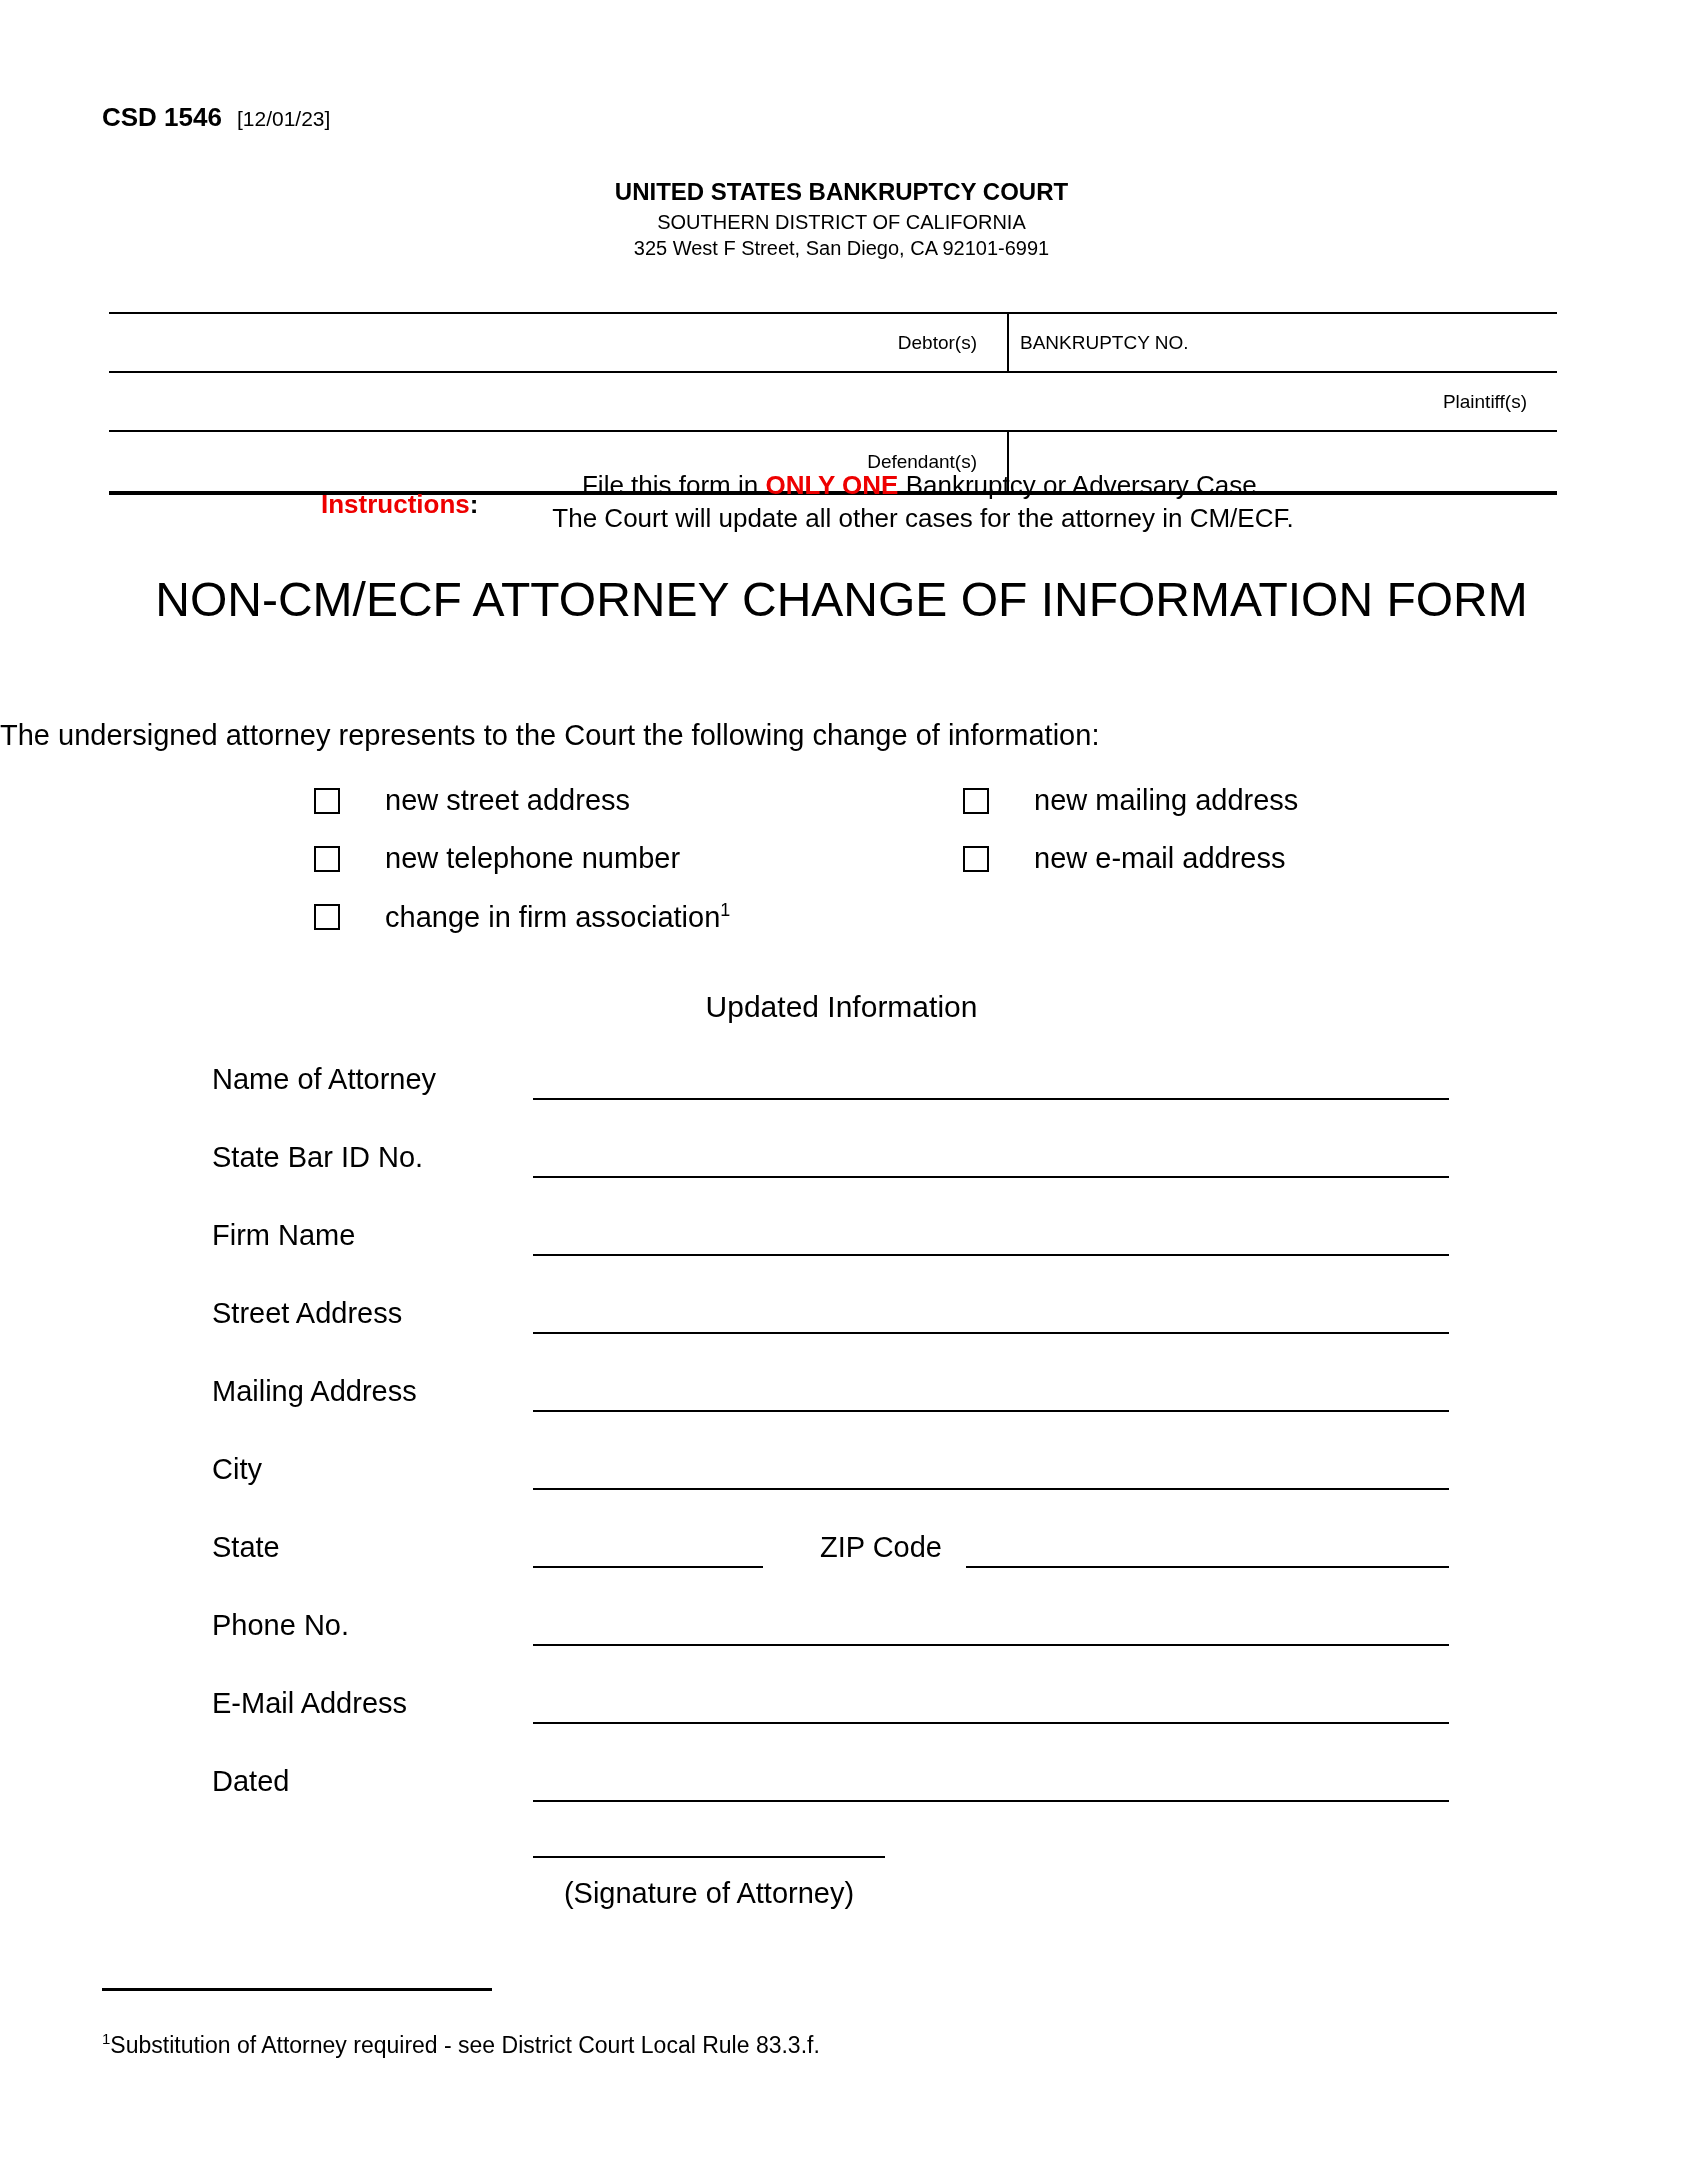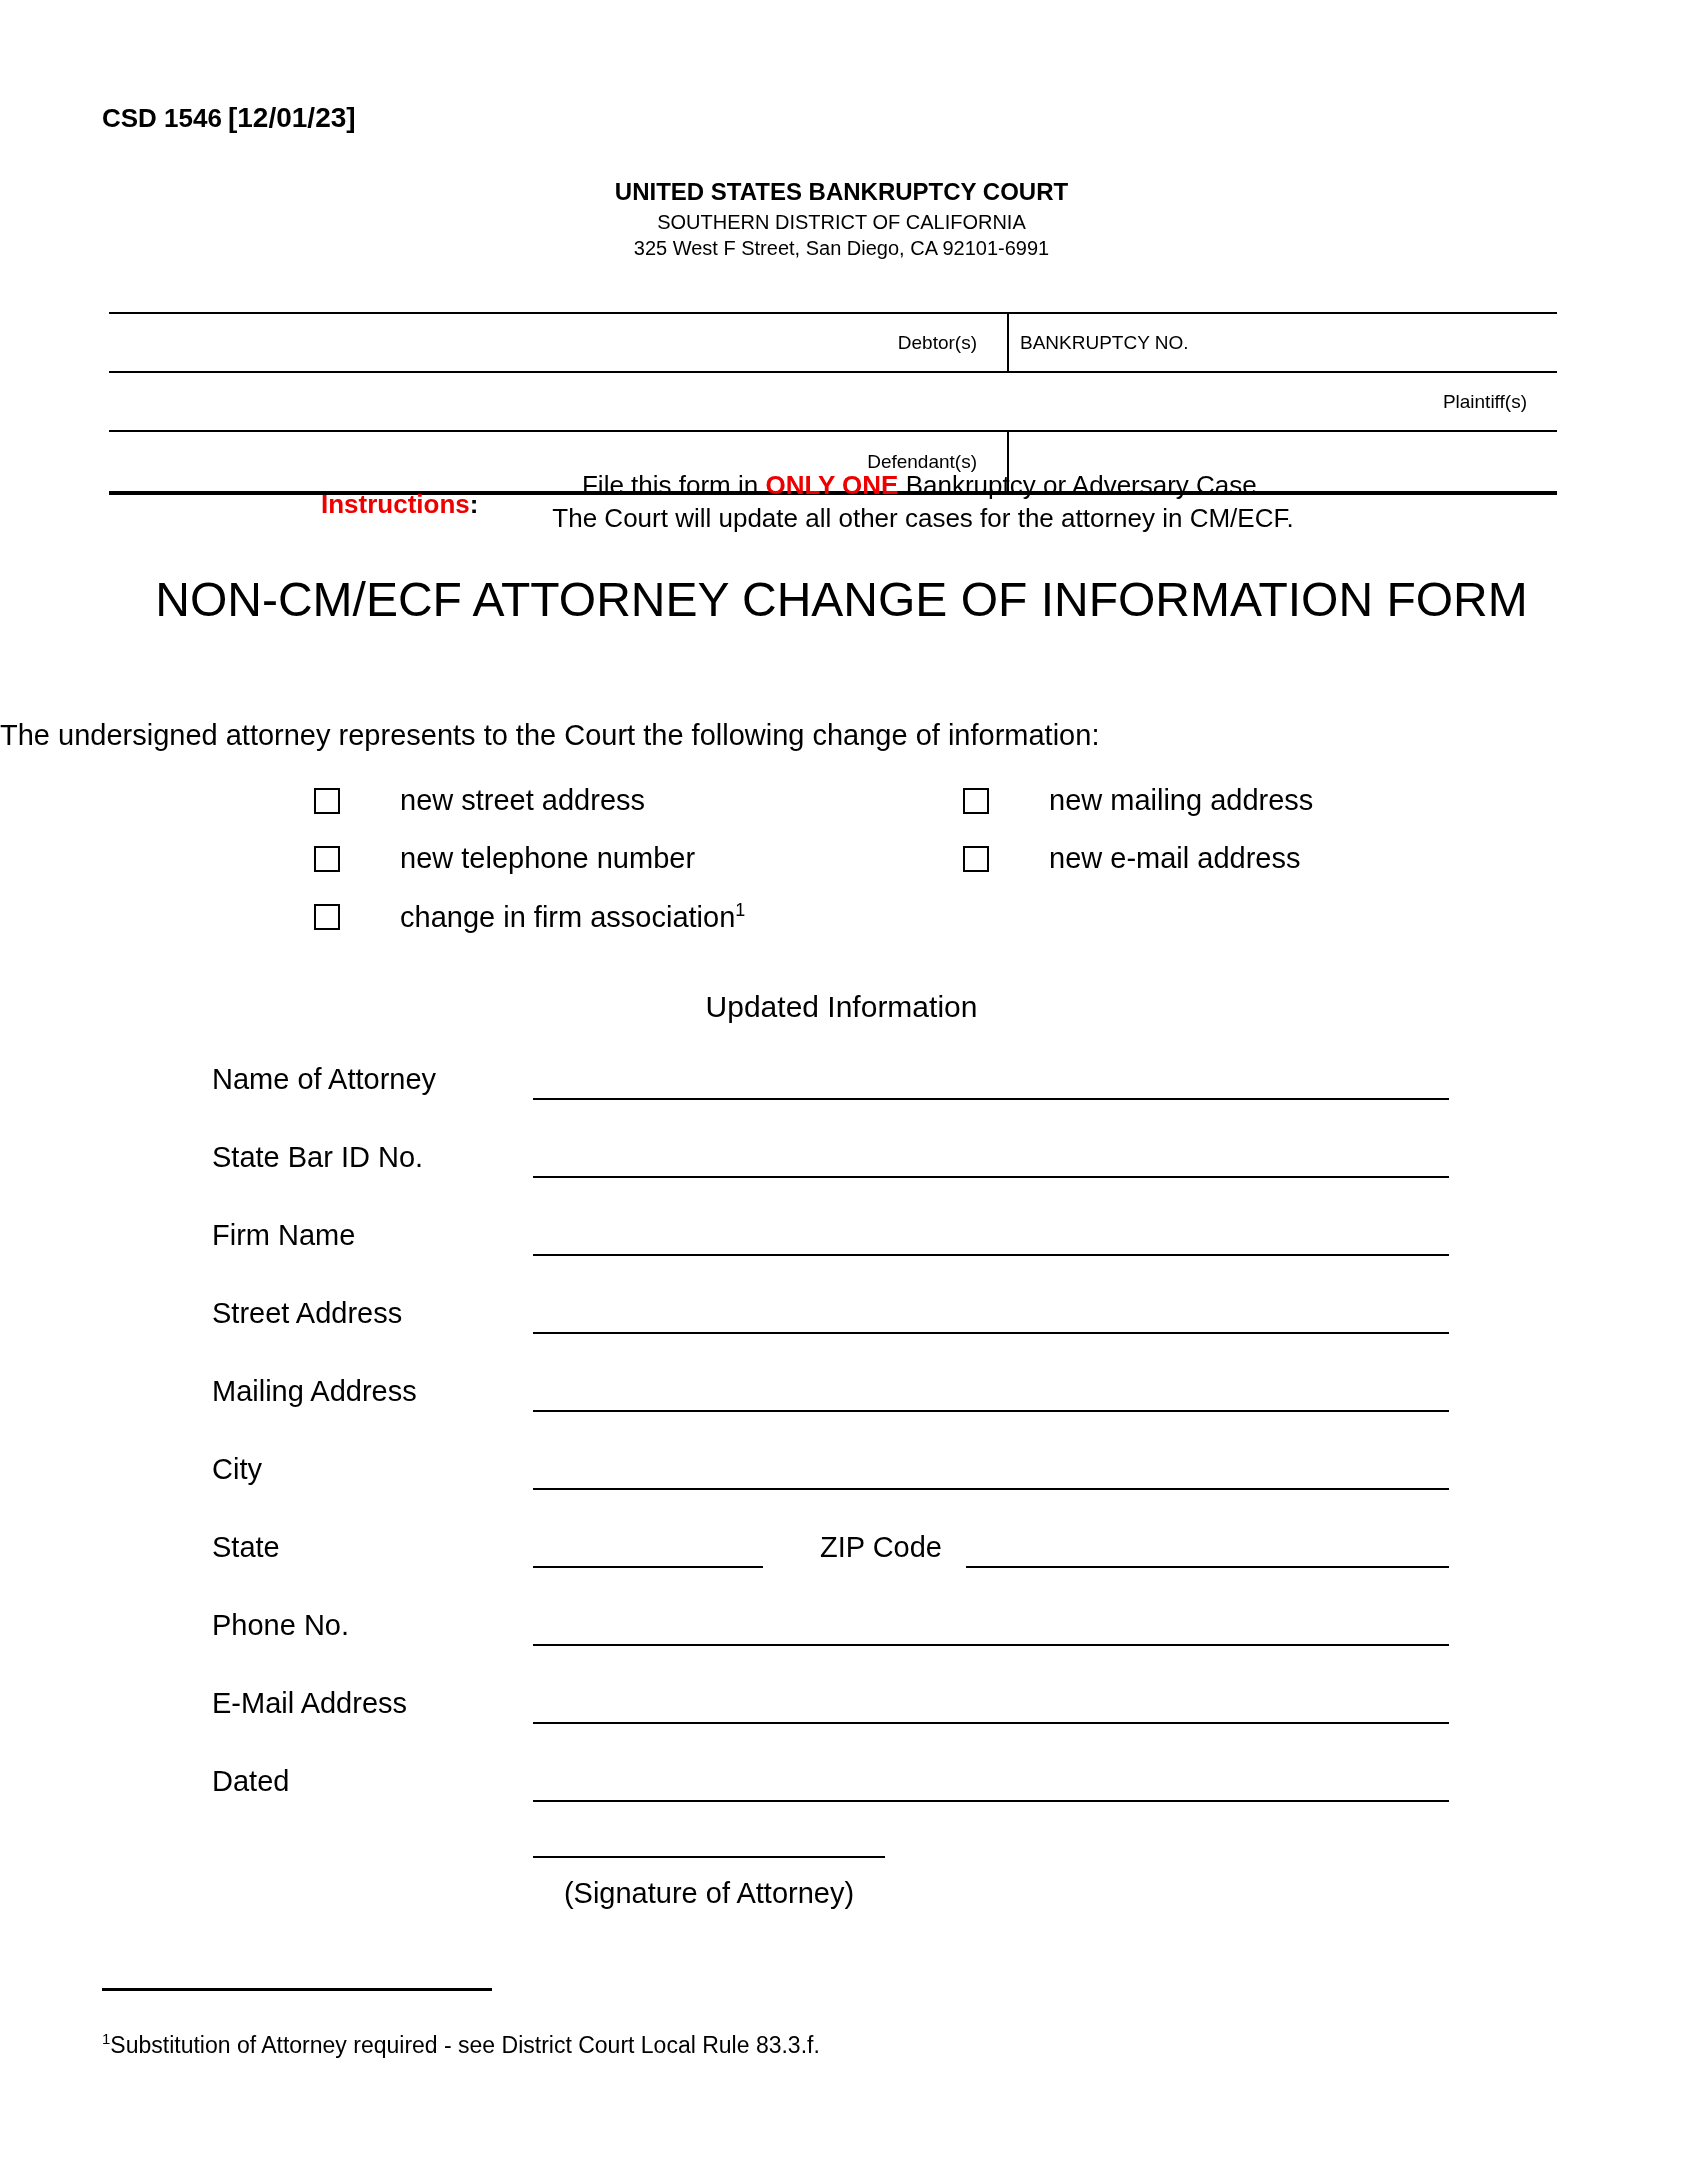--- a/index.html
+++ b/index.html
@@ -5,21 +5,21 @@
   * { margin: 0; padding: 0; box-sizing: border-box; }
   html, body { background: #ffffff; }
   body { width: 1683px; font-family: "Liberation Sans", sans-serif; color: #000; }
   .page { position: relative; width: 1683px; height: 2178px; background: #fff; overflow: hidden; }
 
   .red { color: var(--accent-red, #f00); }
   b, .bold { font-weight: bold; }
 
   
   .form-id { position: absolute; left: 102px; top: 102px; font-size: 26px; font-weight: bold; }
-  .form-id .rev { font-size: 28px; font-weight: bold; margin-left: 6px; }
+  .form-id .rev { font-size: 21px; font-weight: normal; margin-left: 15px; }
 
   
   .court-header { position: absolute; left: 0; right: 0; top: 178px; text-align: center; }
   .ch-name { font-size: 24px; font-weight: bold; margin-bottom: 5px; }
   .ch-district { font-size: 20px; margin-bottom: 3px; }
   .ch-address { font-size: 20px; }
 
   
   .case-table { position: absolute; left: 109px; top: 280px; width: 1448px; border-top: 2px solid #000; border-bottom: 4px solid #000; margin-top: 32px; }
   .ct-row { display: flex; height: 59px; }
@@ -33,21 +33,21 @@
 
   
   .main-title { position: absolute; left: 0; right: 0; top: 572px; text-align: center; font-size: 48px; font-weight: 400; letter-spacing: 0; }
   .sub-title { position: absolute; left: 0; right: 0; top: 644px; text-align: center; font-size: 30px; }
   .intro-line { position: absolute; left: 0; right: 0; top: 719px; text-align: left; font-size: 29px; }
 
   
   .cb-col { position: absolute; top: 787px; }
   .cb-col-1 { left: 314px; }
   .cb-col-2 { left: 963px; }
-  .cb-row { display: flex; align-items: center; gap: 60px; height: 27px; margin-bottom: 31px; }
+  .cb-row { display: flex; align-items: center; gap: 45px; height: 27px; margin-bottom: 31px; }
   .cb-box { width: 26px; height: 26px; border: 2px solid #000; background: #fff; flex: none; }
   .cb-label { font-size: 29px; white-space: nowrap; }
   .cb-label sup { font-size: 0.62em; }
 
   
   .updated-heading { position: absolute; left: 0; right: 0; top: 990px; text-align: center; font-size: 30px; }
   .fields { position: absolute; left: 212px; top: 1022px; width: 1237px; }
   .f-row { height: 78px; display: flex; align-items: flex-end; }
   .f-label { width: 321px; font-size: 29px; padding-bottom: 4px; flex: none; }
   .f-line { flex: 1; border-bottom: 2px solid #000; }

